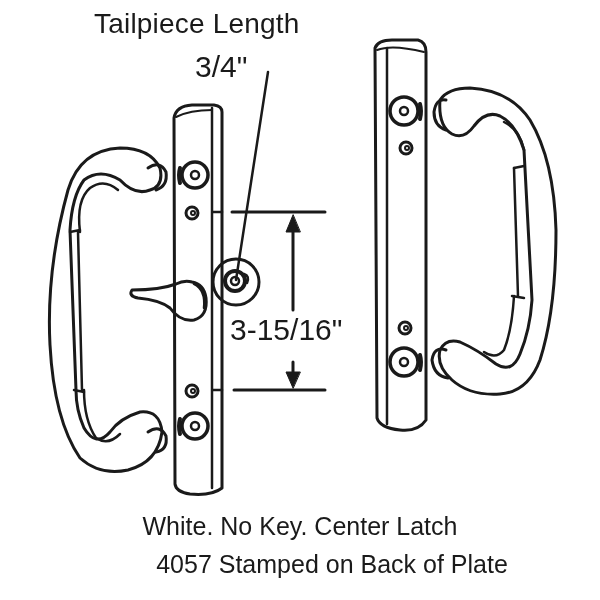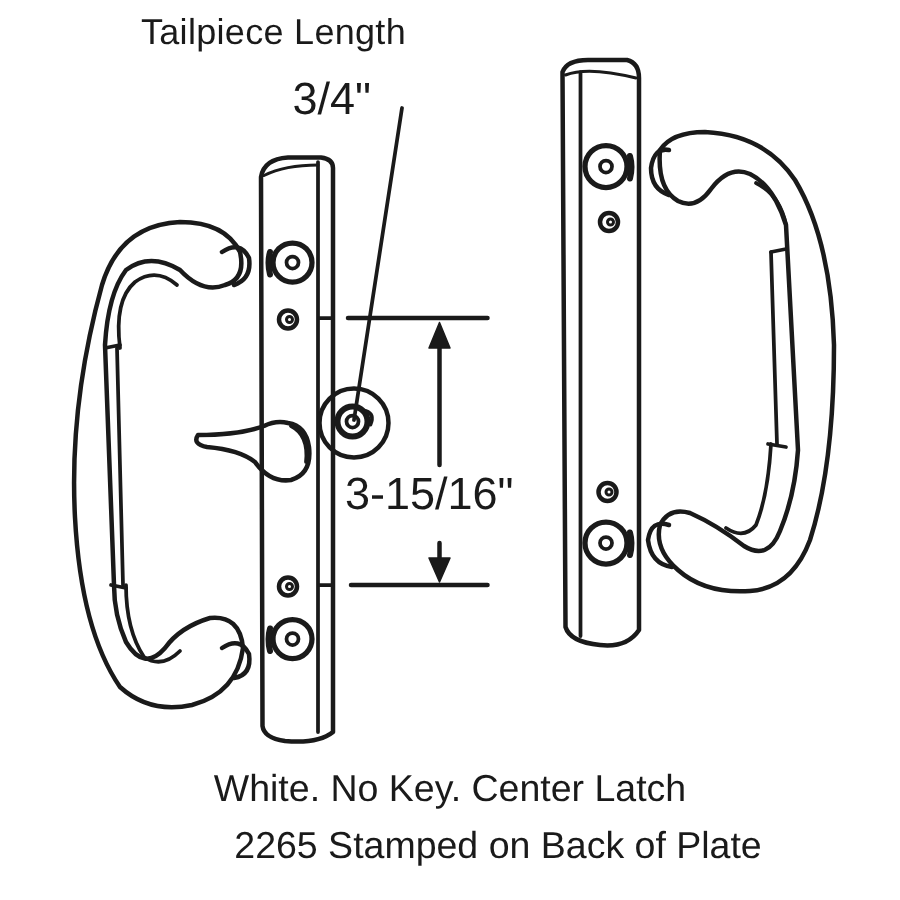--- a/index.html
+++ b/index.html
@@ -1,20 +1,20 @@
 <!DOCTYPE html>
 <html><head>
 <meta charset="utf-8">
 <style>
   html, body { margin: 0; padding: 0; background: #ffffff; }
   body { width: 600px; height: 600px; position: relative; overflow: hidden;
          font-family: "Liberation Sans", sans-serif; color: #1a1a1a; }
   .label { position: absolute; white-space: nowrap; color: #1a1a1a;
            font-family: "Liberation Sans", sans-serif; }
-  #title { left: 94px; top: 8px; font-size: 24px; letter-spacing: 0.2px; }
+  #title { left: 94px; top: 8px; font-size: 28px; letter-spacing: 0.2px; }
   #tail-len { left: 195px; top: 50px; font-size: 30px; }
   #dim-len { left: 229px; top: 313px; font-size: 30px; background: #fff; padding: 0 1px; }
   #cap1 { left: 0; width: 600px; text-align: center; top: 512px; font-size: 25px; box-sizing: border-box; }
   #cap2 { left: 0; width: 600px; text-align: center; top: 550px; font-size: 25px; padding-left: 64px; box-sizing: border-box; }
   svg { position: absolute; left: 0; top: 0; }
 </style>
 </head>
 <body>
 
 <svg width="600" height="600" viewBox="0 0 600 600" fill="none" stroke="#1a1a1a" stroke-width="3" stroke-linecap="round" stroke-linejoin="round">
@@ -125,13 +125,13 @@
 
     <path d="M446,100 Q436,98 434,112 Q434,126 446,130" stroke-width="3"></path>
     <path d="M446,350 Q434,346 432,360 Q434,376 448,378" stroke-width="3"></path>
   </g>
 </svg>
 
 <div id="title" class="label">Tailpiece Length</div>
 <div id="tail-len" class="label">3/4"</div>
 <div id="dim-len" class="label">3-15/16"</div>
 <div id="cap1" class="label">White. No Key. Center Latch</div>
-<div id="cap2" class="label">2265 Stamped on Back of Plate</div>
+<div id="cap2" class="label">4057 Stamped on Back of Plate</div>
 
 </body></html>

